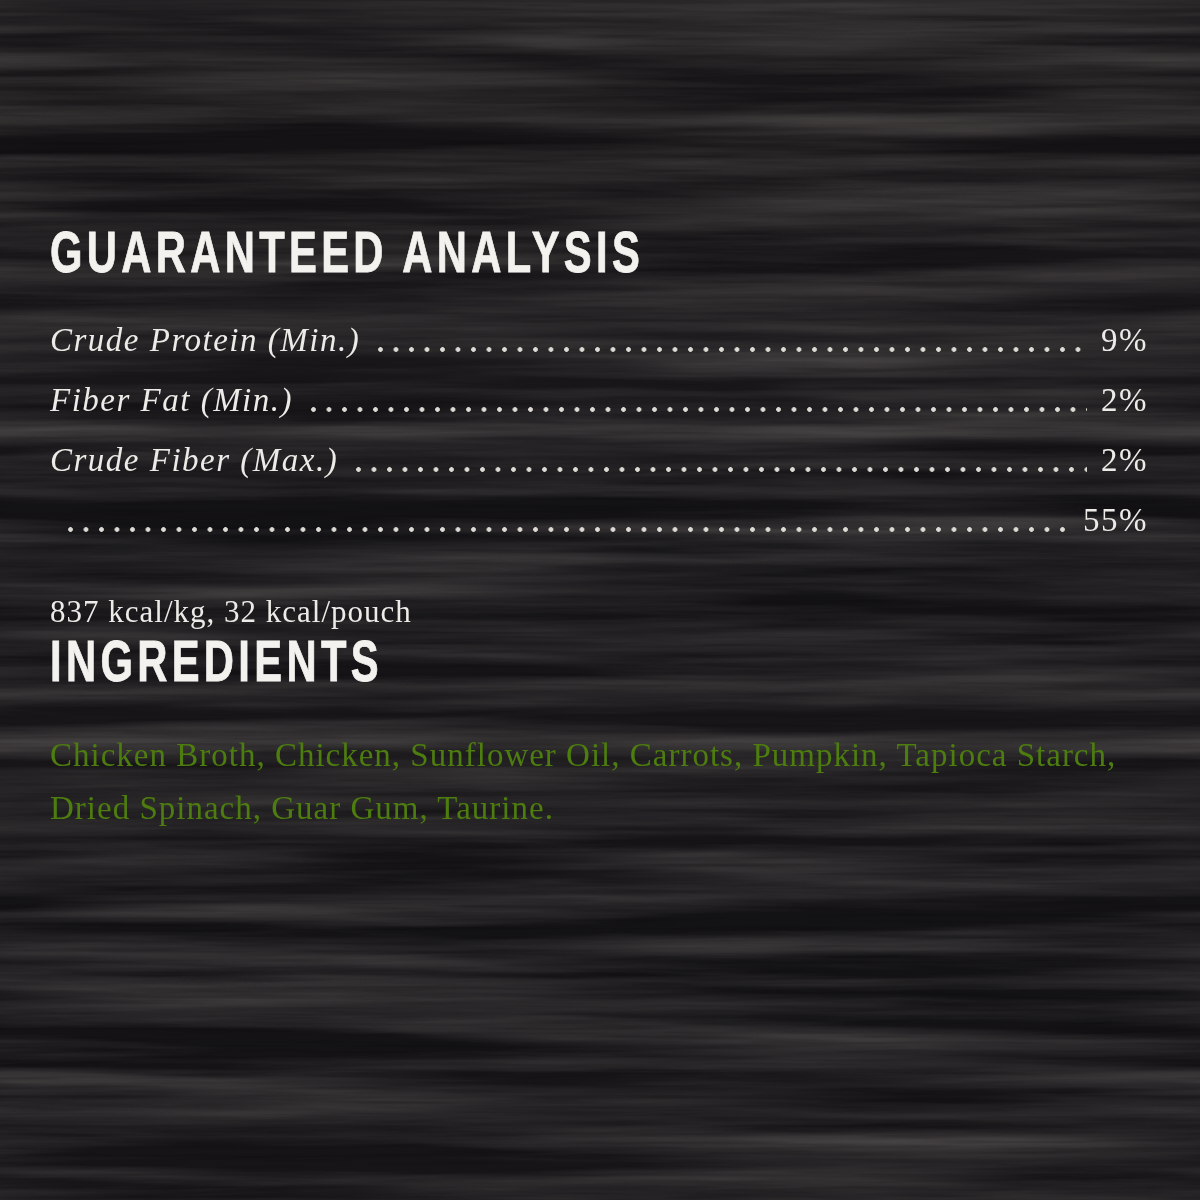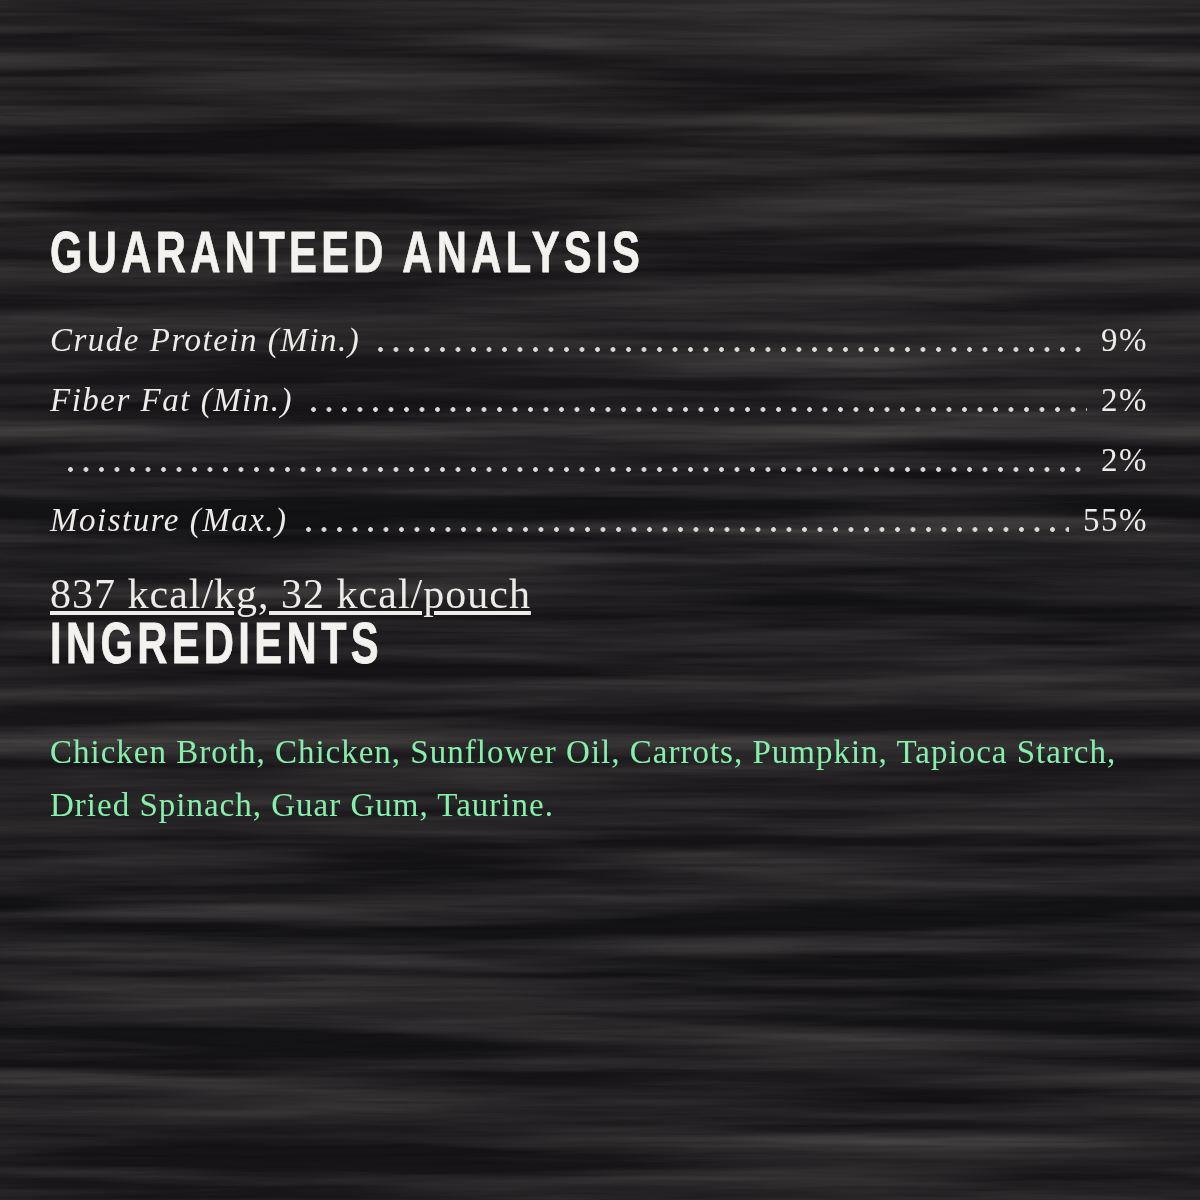--- a/index.html
+++ b/index.html
@@ -61,35 +61,34 @@
     flex: 1 1 auto;
     margin: 0 14px 0 12px;
     background-image: radial-gradient(circle at 2.5px 2.5px, #dedbd6 2px, rgba(0,0,0,0) 2.7px);
     background-size: 15.5px 5px;
     background-repeat: repeat-x;
     background-position: 6px 37px;
   }
   .ga-value { flex: 0 0 auto; }
   .cal-heading { margin-top: 60px; }
   .cal-value {
-    margin-top: 24px;
+    margin-top: 42px;
     line-height: 40px;
-    font-size: 42px;
+    font-size: 31px;
     letter-spacing: 1px;
     color: #edebe7;
-    text-decoration: underline;
   }
   .ing-heading { }
   .ing-text {
-    margin-top: 39px;
+    margin-top: 24px;
     width: 1098px;
     line-height: 53px;
     font-size: 33px;
     letter-spacing: 1px;
-    color: #86efac;
+    color: #4d7c0f;
   }
 </style>
 </head>
 <body>
 
 <div class="canvas">
 
   <svg class="bg-texture" width="1200" height="1200" viewBox="0 0 1200 1200" preserveAspectRatio="none" aria-hidden="true">
     <defs>
       <filter id="grainBroad" x="0" y="0" width="100%" height="100%">
@@ -132,25 +131,25 @@
         <span class="ga-label">Crude Protein (Min.)</span>
         <span class="ga-leader"></span>
         <span class="ga-value">9%</span>
       </div>
       <div class="ga-row">
         <span class="ga-label">Fiber Fat (Min.)</span>
         <span class="ga-leader"></span>
         <span class="ga-value">2%</span>
       </div>
       <div class="ga-row">
+        <span class="ga-label">Crude Fiber (Max.)</span>
         <span class="ga-leader"></span>
         <span class="ga-value">2%</span>
       </div>
       <div class="ga-row">
-        <span class="ga-label">Moisture (Max.)</span>
         <span class="ga-leader"></span>
         <span class="ga-value">55%</span>
       </div>
     </div>
 
     <div class="cal-value">837 kcal/kg, 32 kcal/pouch</div>
 
     <div class="heading ing-heading">
       <span class="squeeze">INGREDIENTS</span>
     </div>

